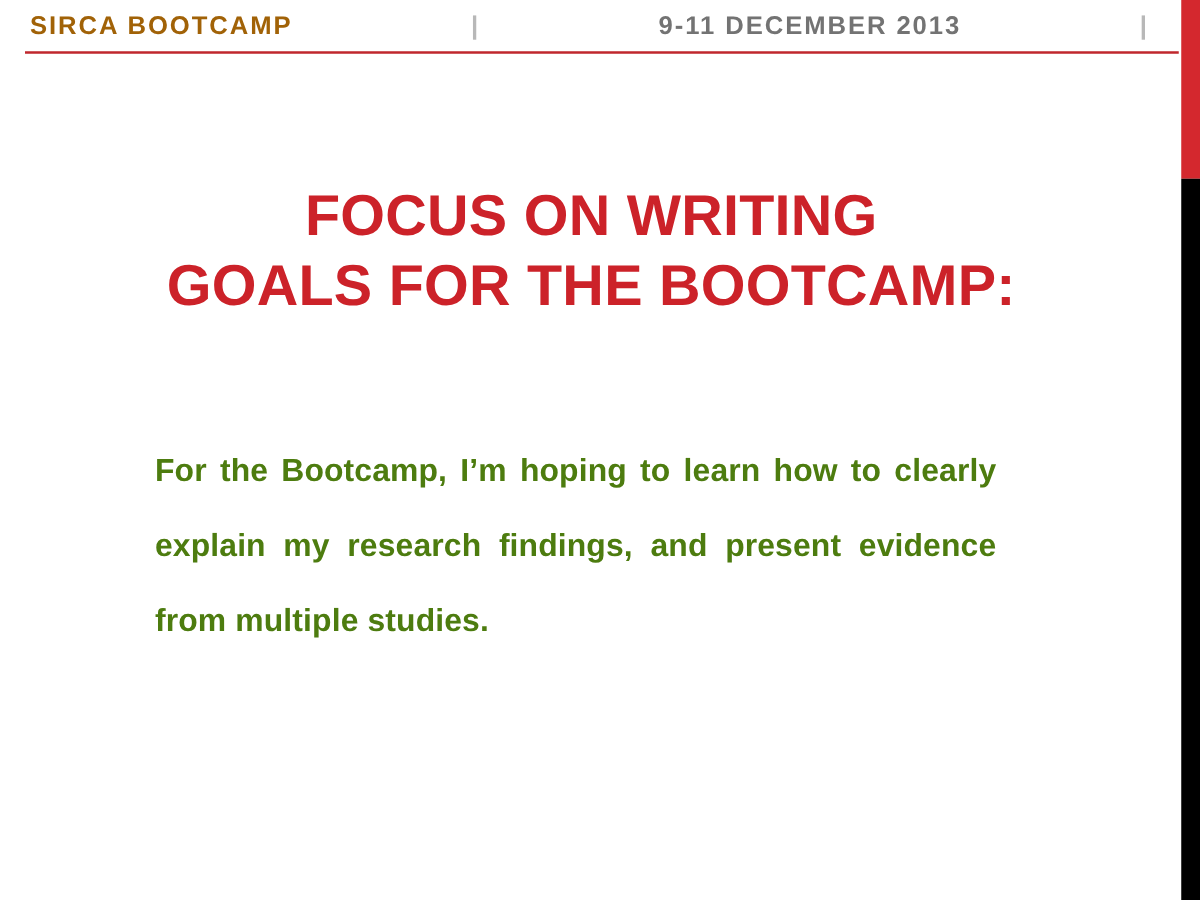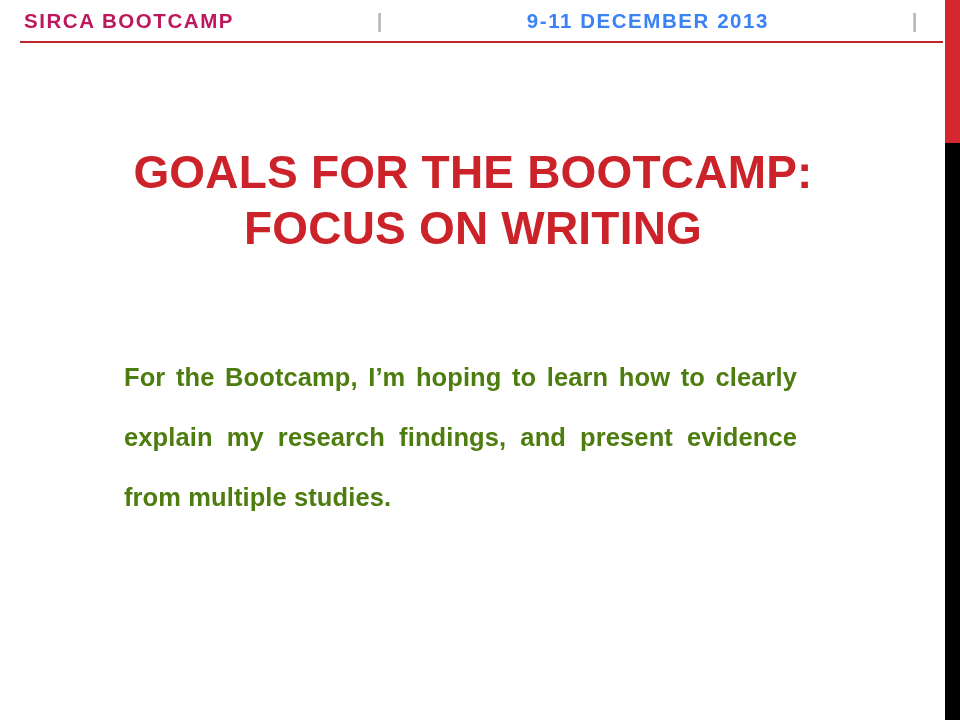--- a/index.html
+++ b/index.html
@@ -46,22 +46,22 @@
     align-items: center;
     justify-content: space-between;
     white-space: nowrap;
   }
   .header-text {
     font-size: 20.5px;
     font-weight: bold;
     letter-spacing: 1.55px;
     line-height: 1;
   }
-  .header-strong { color: #be185d; }
-  .header-light  { color: #3b82f6; }
+  .header-strong { color: #a16207; }
+  .header-light  { color: #737373; }
   .header-sep    { color: #b8b8b8; padding: 0 3px; }
 
   .header-rule {
     position: absolute;
     left: 20px;
     top: 41px;
     width: 923px;
     height: 2px;
     background: #c0272d;
   }
@@ -109,22 +109,22 @@
   <div class="header">
     <span class="header-text header-strong">SIRCA BOOTCAMP</span>
     <span class="header-text header-sep">|</span>
     <span class="header-text header-light">9-11 DECEMBER 2013</span>
     <span class="header-text header-sep">|</span>
   </div>
 
   <div class="header-rule"></div>
 
   <div class="title">
+    <span class="title-line">Focus on writing</span>
     <span class="title-line">Goals for the Bootcamp:</span>
-    <span class="title-line">Focus on writing</span>
   </div>
 
   <div class="body-block">
     <p class="body-text">For the Bootcamp, I’m hoping to learn how to clearly explain my research findings, and present evidence from multiple studies.</p>
   </div>
 
   <div class="edge-bar edge-bar-red"></div>
   <div class="edge-bar edge-bar-black"></div>
 
 </div>

